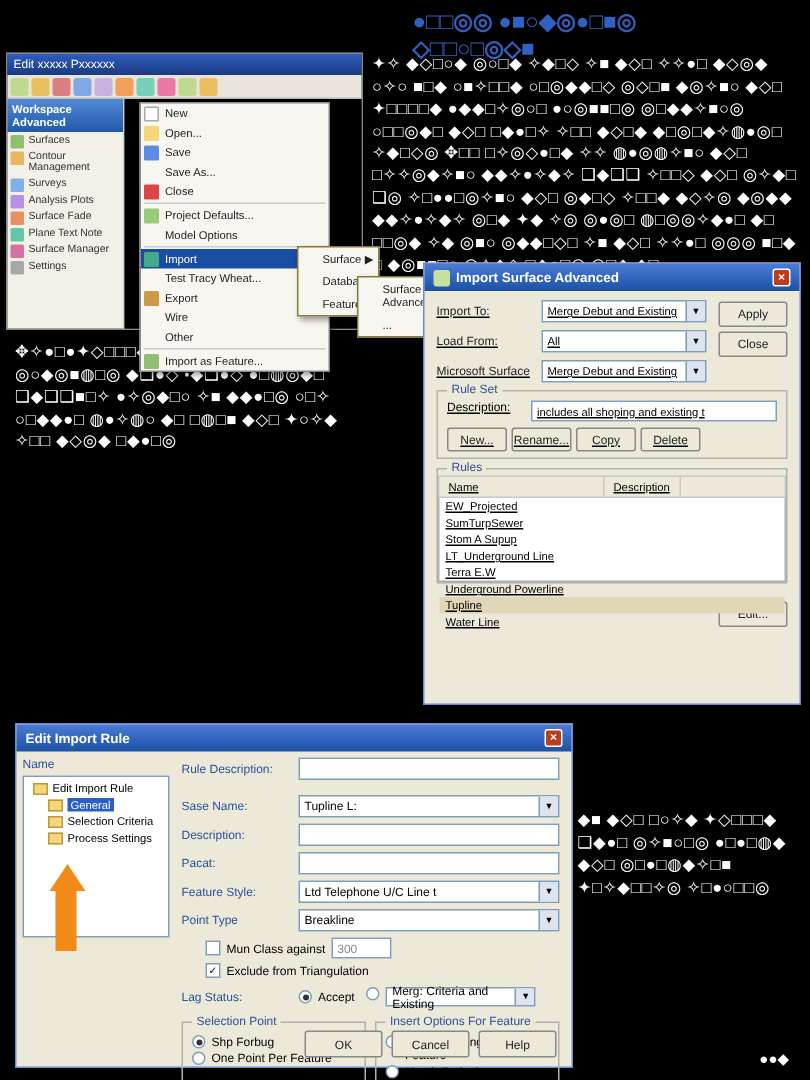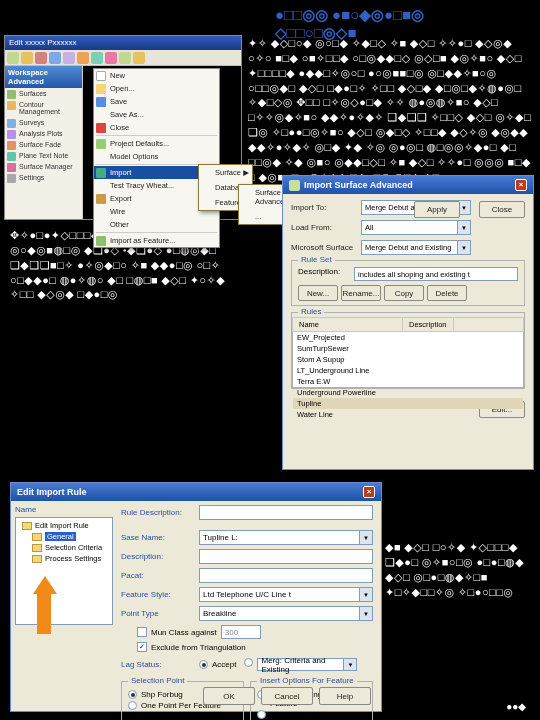--- a/index.html
+++ b/index.html
@@ -56,26 +56,26 @@
   .s1-sub .mrow{ padding:3px 4px 3px 16px; position:relative; color:#222;}
   .s1-sub .mrow .arr2{position:absolute; right:3px;}
   .s1-sub2 { position:absolute; top:118px; left:155px; width:80px; background:#f8f6f0; border:1px solid #8a7a38; font: 7.5px Arial; box-shadow: 2px 2px 4px rgba(0,0,0,.4);}
   .s1-sub2 .mrow{ padding:3px 4px 3px 16px; position:relative; color:#222;}
 
   
   .s2 { position:absolute; top:175px; left:282px; width:252px; height:295px; background:#ece9d8; border:1px solid #6a8cd0; font:8px Arial;}
   .s2-title { height:18px; background:linear-gradient(#4a7ad6,#1c52a6); color:#fff; padding:3px 6px; font-weight:bold; font-size:9px; display:flex; align-items:center;}
   .s2-title .xicon{width:12px;height:12px;background:#bf3b1d;border:1px solid #fff;border-radius:2px;margin-left:auto;text-align:center;line-height:10px;color:#fff;font-size:8px;}
   .s2-title .mico2{width:11px;height:11px;background:#c7e09e;border-radius:2px;margin-right:4px;}
-  .s2-body { padding:6px 8px; }
+  .s2-body { padding:6px 8px;text-decoration:underline; }
   .s2-row { display:flex; align-items:center; margin-bottom:5px; }
   .s2-row label { width:70px; color:#222; }
   .s2-row .dd { flex:1; height:15px; background:#fff; border:1px solid #7f9db9; display:flex; align-items:center; padding:0 3px; color:#000; position:relative; font-size:7.5px;}
   .s2-row .dd .car{position:absolute;right:0;top:0;width:13px;height:100%;background:#dbe4ef;border-left:1px solid #7f9db9;display:flex;align-items:center;justify-content:center;font-size:6px;}
-  .s2-btns { position:absolute; right:8px; top:25px; display:flex; flex-direction:row; gap:19px;}
+  .s2-btns { position:absolute; right:8px; top:25px; display:flex; flex-direction:column; gap:3px;}
   .s2-btns .btn, .btn { width:46px; height:17px; background:#ece9d8; border:1px solid #888; border-radius:2px; font:8px Arial; display:flex; align-items:center; justify-content:center; color:#222;}
   .s2-group { border:1px solid #b0b0b0; margin-top:4px; padding:6px 6px 4px; position:relative;}
   .s2-group .gl { position:absolute; top:-6px; left:6px; background:#ece9d8; padding:0 3px; color:#2a4f9c;}
   .s2-group .grow{display:flex; margin-bottom:4px;}
   .s2-group .grow label{width:56px;}
   .s2-group .tf{flex:1;height:14px;background:#fff;border:1px solid #7f9db9;padding:0 3px;display:flex;align-items:center;font-size:7.5px;}
   .s2-group .brow{display:flex;gap:3px;justify-content:flex-start; margin-top:2px;}
   .s2-group .brow .btn{width:40px;height:16px;}
   .s2-rules { border:1px solid #b0b0b0; margin-top:6px; padding:4px 0 0; position:relative;}
   .s2-rules .gl{position:absolute; top:-6px; left:6px; background:#ece9d8; padding:0 3px; color:#2a4f9c;}

